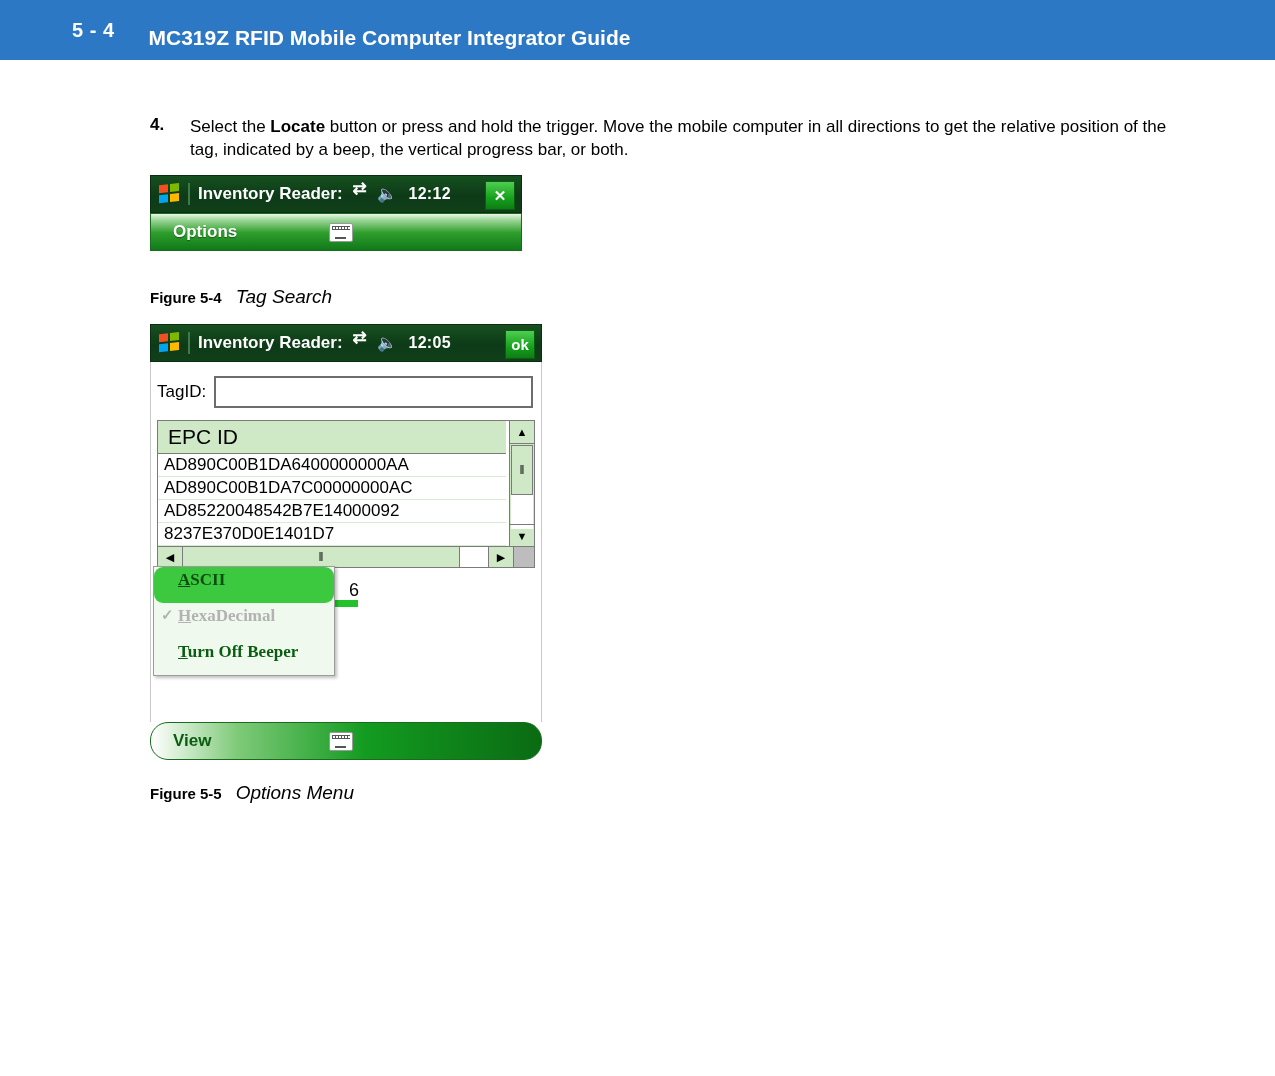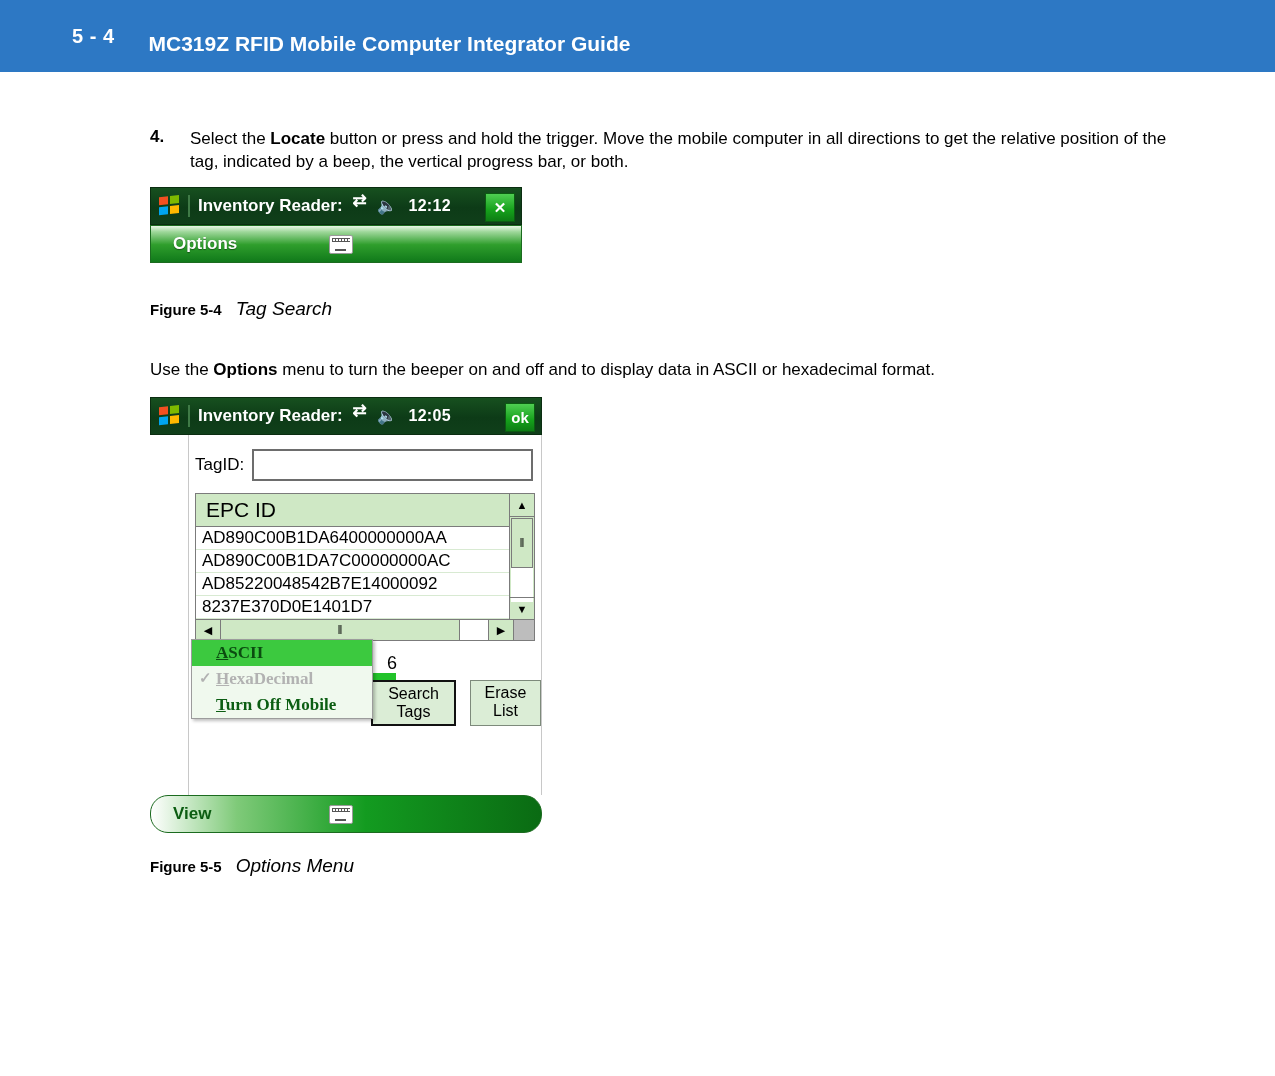--- a/index.html
+++ b/index.html
@@ -11,21 +11,21 @@
     width: 1275px;
     height: 1076px;
     font-family: "Liberation Sans", sans-serif;
     color: #000000;
     position: relative;
     overflow: hidden;
   }
 
   
   .page-header {
-    height: 72px;
+    height: 60px;
     background: #2d78c4;
     display: flex;
     align-items: center;
     color: #ffffff;
   }
   .page-header .folio {
     font-size: 20px;
     font-weight: 700;
     margin-left: 72px;
     letter-spacing: .5px;
@@ -211,21 +211,20 @@
 
   
   .d2-body {
     background: #ffffff;
     border-left: 1px solid #c8c8c8;
     border-right: 1px solid #c8c8c8;
     position: relative;
     height: 360px;
     padding-top: 10px;
     box-sizing: border-box;
-    margin-left: 38px;
   }
   .tagid-row { display: flex; align-items: center; padding: 4px 8px 0 6px; }
   .tagid-label { font-size: 17px; margin-right: 8px; }
   .tagid-input {
     flex: 1; height: 26px;
     background: #ffffff; border: 2px solid #6d6d6d;
   }
 
   .list-box {
     margin: 12px 6px 0 6px;
@@ -310,24 +309,25 @@
     position: absolute; left: 2px; top: 204px;
     width: 180px;
     background: #f0f9ee;
     border: 1px solid #9c9c9c;
     box-shadow: 2px 2px 3px rgba(0,0,0,.25);
     z-index: 5;
   }
   .opt-item {
     font-family: "Liberation Serif", serif;
     font-size: 17px; font-weight: 700;
-    padding: 3px 6px 3px 24px;
+    padding: 3px 6px 13px 24px;
     color: #0b5d12;
     position: relative;
     white-space: nowrap;
+    border-radius: 9px;
   }
   .opt-item.sel { background: #3cc93f; color: #0b4c10; }
   .opt-item.dis { color: #b2b2b2; }
   .opt-item .chk {
     position: absolute; left: 7px; top: 3px; color:#b2b2b2; font-size:15px;
   }
   .opt-item u { text-decoration: underline; }
 </style>
 </head>
 <body>
@@ -367,21 +367,20 @@
     <div class="softbar">
       <div class="sb-label">Options</div>
       <div class="kbd-icon"></div>
     </div>
   </div>
 
   <div class="figcap" style="margin-top:35px;">
     <span class="lbl">Figure 5-4</span><span class="ttl">Tag Search</span>
   </div>
 
-  <div class="para" style="margin-top:38px;"><span>Use the </span><b>Options</b><span> menu to turn the beeper on and off and to display data in ASCII or hexadecimal format.</span></div>
 
   <div class="device device-2">
 
     <div class="titlebar">
       <div class="win-logo">
         <i class="a"></i>
           <i class="b"></i>
           <i class="c"></i>
           <i class="d"></i>
       </div>
@@ -424,34 +423,30 @@
           <div class="htrack"></div>
           <div class="harrow r">▶</div>
           <div class="hcorner"></div>
         </div>
       </div>
 
       <div class="greenline"></div>
 
       <div class="tag-count">6</div>
 
-      <div class="d2-btn-row">
-        <div class="d2-btn default">Search Tags</div>
-        <div class="d2-btn">Erase List</div>
-      </div>
 
       <div class="opt-menu">
         <div class="opt-item sel">
           <u>A</u><span>SCII</span>
         </div>
         <div class="opt-item dis">
           <span class="chk">✓</span><u>H</u><span>exaDecimal</span>
         </div>
         <div class="opt-item">
-          <u>T</u><span>urn Off Mobile</span>
+          <u>T</u><span>urn Off Beeper</span>
         </div>
       </div>
 
     </div>
 
     <div class="softbar view-bar">
       <div class="sb-label">View</div>
       <div class="kbd-icon"></div>
     </div>
   </div>

